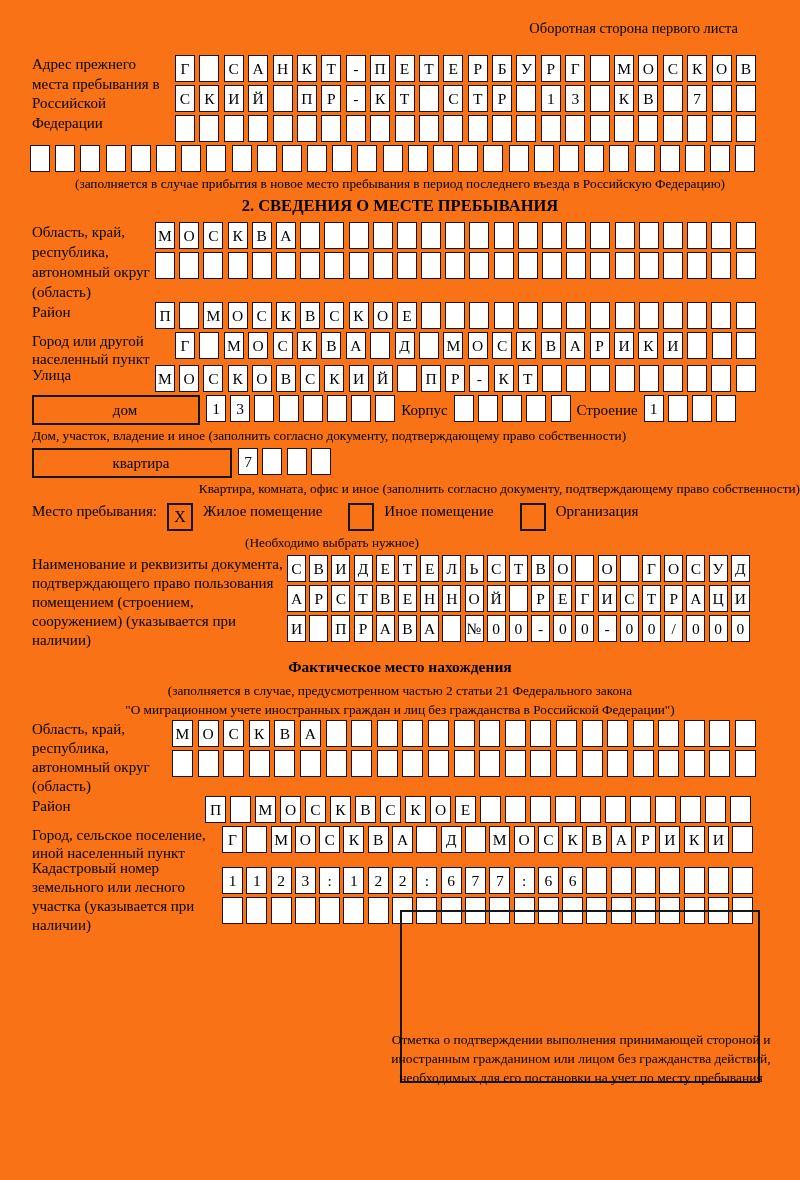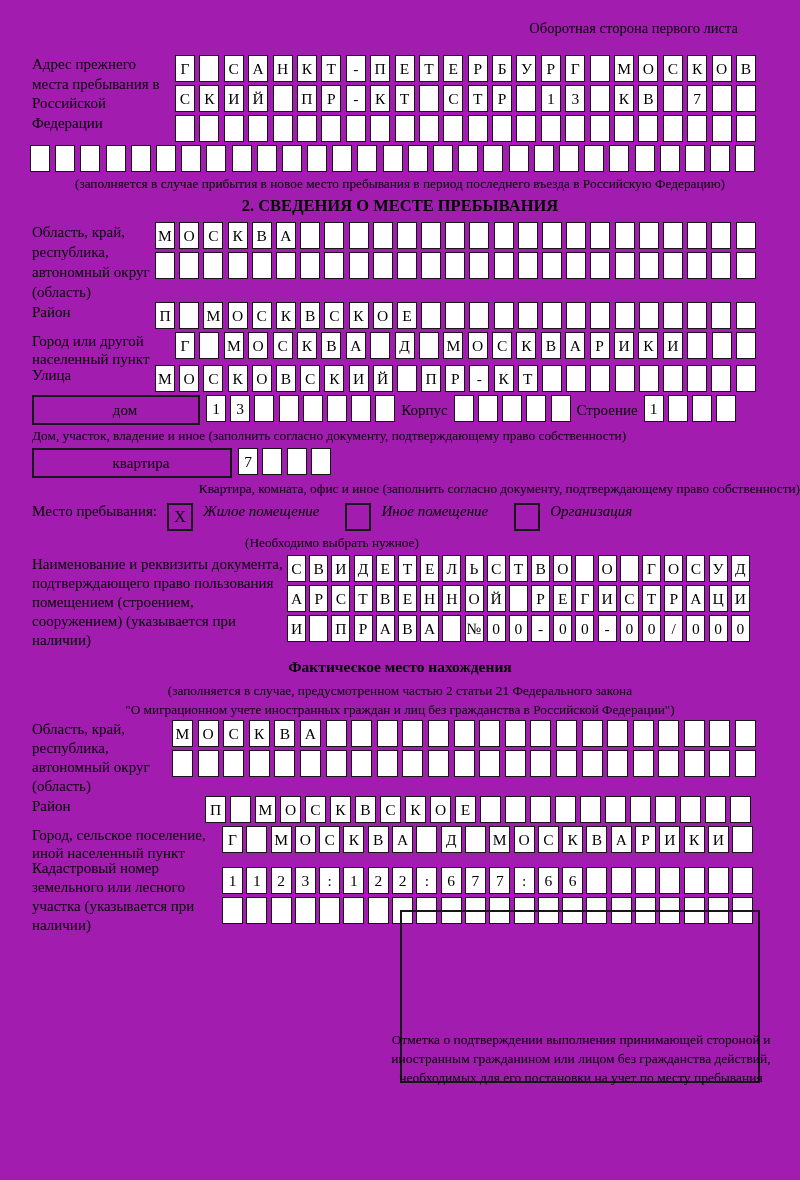--- a/index.html
+++ b/index.html
@@ -1,16 +1,16 @@
 <!DOCTYPE html>
 <html><head>
 <meta charset="utf-8">
 <style>
   html,body{margin:0;padding:0;background:#fff;}
-  .page{position:relative;width:800px;height:1180px;background:#a21caf;color:#000;
+  .page{position:relative;width:800px;height:1180px;background:#f97316;color:#000;
         font-family:"Liberation Serif","DejaVu Serif",serif;overflow:hidden;}
   .corner{ text-align:right; padding:20px 62px 0 0; font-size:14.5px;}
   .block{display:flex;align-items:flex-start;margin-left:32px;}
   .lbl{font-size:15px;line-height:20px;flex:none;}
   .addr-lbl{width:143px;line-height:19.5px;}
   .reg-lbl{width:123px;}
   .city-lbl{width:143px;line-height:18px;}
   .doc-lbl{width:255px;line-height:19px;}
   .factreg-lbl{width:140px;line-height:19px;}
   .factdist-lbl{width:173px;}
@@ -37,21 +37,21 @@
   .wide-box{box-sizing:border-box;height:30px;border:2px solid #161616;display:flex;
             align-items:center;justify-content:center;font-size:15px;flex:none;padding-left:18px;}
   .house-box{width:168px;margin-right:6px;}
   .apt-box{width:200px;margin-right:6px;}
   .inline-lbl{font-size:15px;line-height:30px;margin:0 6px;flex:none;}
   .row30{height:33px;}
   .cb{box-sizing:border-box;width:26px;height:28px;border:2px solid #161616;flex:none;
       display:flex;align-items:center;justify-content:center;font-size:16px;}
   .stay-row{display:flex;margin:6px 0 0 32px;}
   .stay-lbl{font-size:15px;margin-right:10px;}
-  .opt-lbl{font-size:15px;margin:0 26px 0 10px;font-style:italic;}
+  .opt-lbl{font-size:15px;margin:0 26px 0 10px;}
   .stay-note{margin:3px 0 4px 245px;}
   .stamp-box{position:absolute;left:400px;top:910px;width:360px;height:173px;
              border:2px solid #161616;box-sizing:border-box;}
   .stamp-caption{position:absolute;left:385px;top:1030px;width:392px;text-align:center;
                  font-size:13.5px;line-height:19px;}
   .mb2{margin-bottom:2px;} .mt4{margin-top:4px;}
   .cad-grid{margin-top:8px;}
 </style>
 </head>
 <body>

